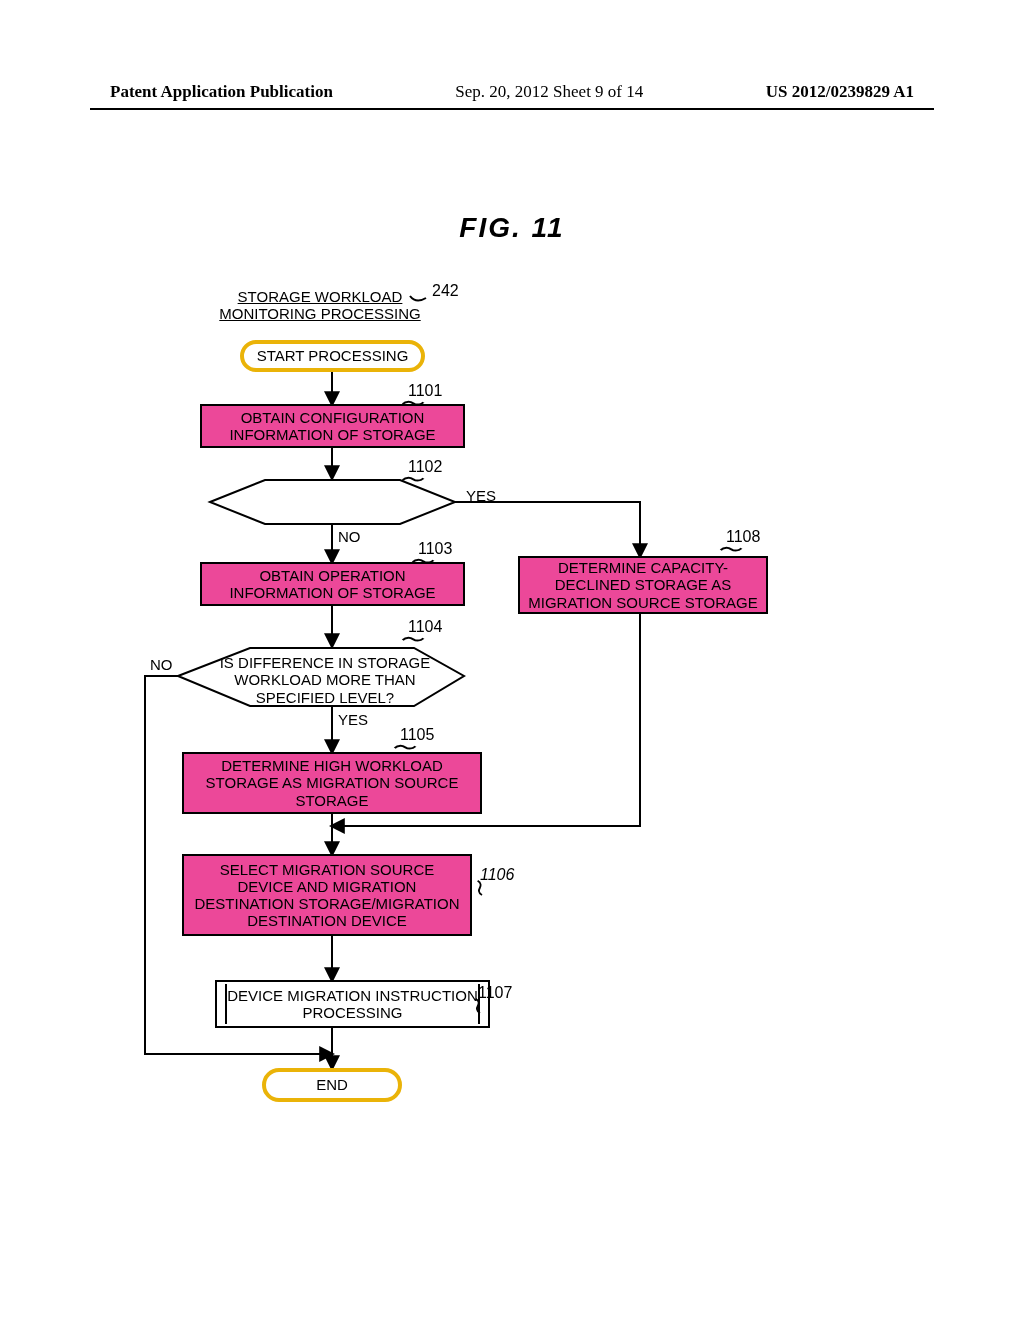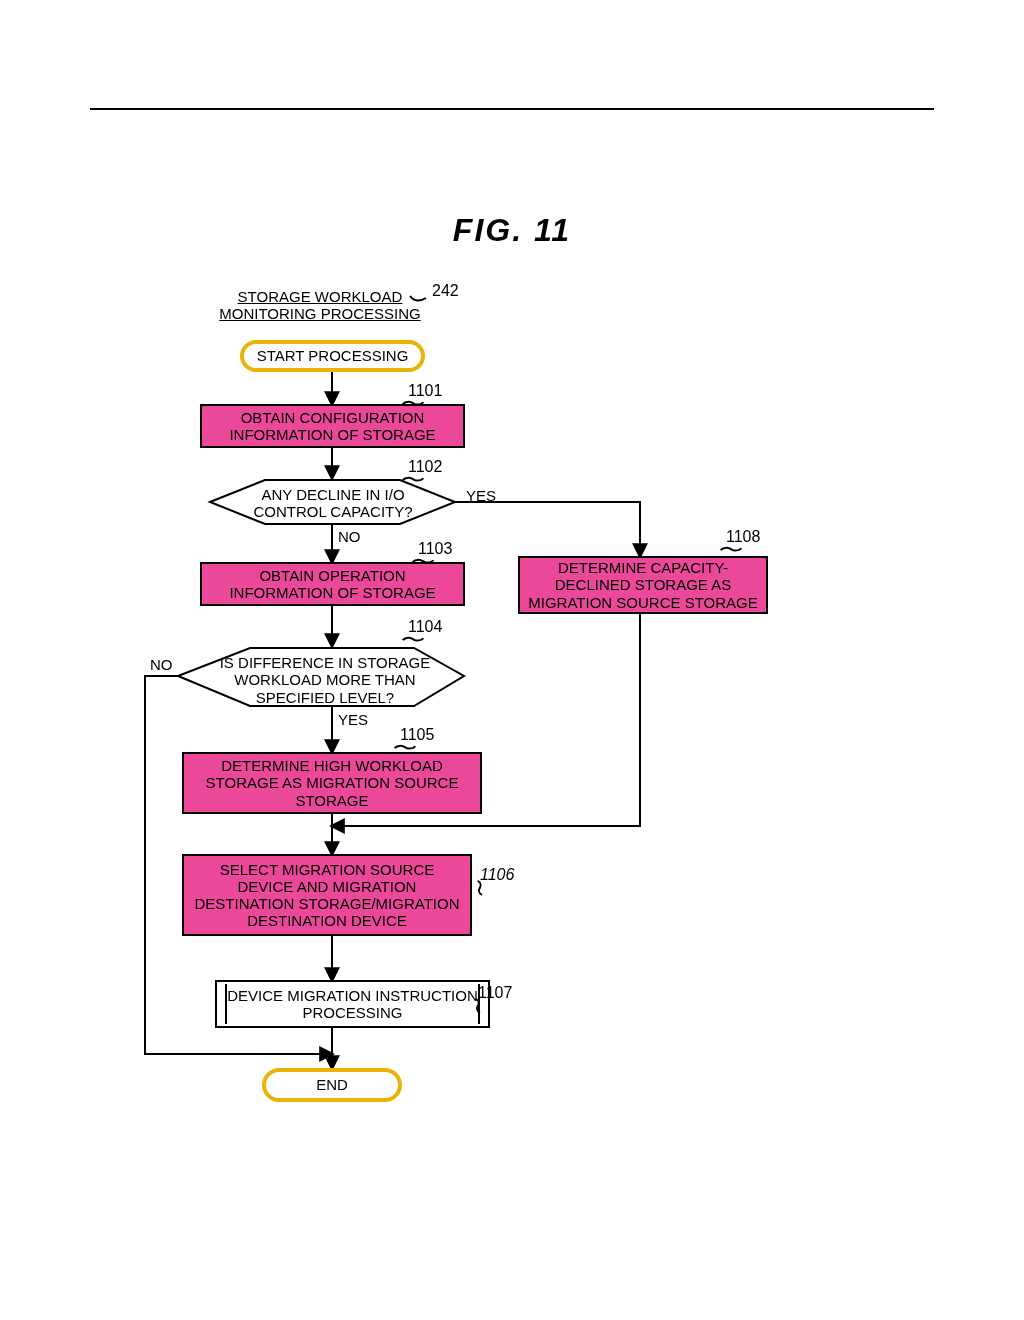--- a/index.html
+++ b/index.html
@@ -39,21 +39,21 @@
   }
 
   .fig-title {
     position: absolute;
     top: 212px;
     left: 0;
     width: 1024px;
     text-align: center;
     font-style: italic;
     font-weight: bold;
-    font-size: 32px;
+    font-size: 28px;
     font-family: Arial, sans-serif;
     letter-spacing: 2px;
   }
 
   
   .node {
     position: absolute;
     text-align: center;
     font-size: 15px;
     line-height: 1.15;
@@ -117,20 +117,25 @@
     position: absolute;
     left: 0; top: 0;
     width: 1024px; height: 1320px;
     pointer-events: none;
   }
 </style>
 </head>
 <body>
 <div class="page">
 
+  <div class="header">
+    <span class="left">Patent Application Publication</span>
+    <span class="center">Sep. 20, 2012  Sheet 9 of 14</span>
+    <span class="right">US 2012/0239829 A1</span>
+  </div>
   <div class="hr"></div>
 
   <div class="fig-title">FIG.  11</div>
 
   <svg class="connectors" viewBox="0 0 1024 1320">
     <defs>
       <marker id="arrow" viewBox="0 0 10 10" refX="8" refY="5" markerWidth="8" markerHeight="8" orient="auto-start-reverse">
         <path d="M 0 0 L 10 5 L 0 10 z" fill="#000"></path>
       </marker>
     </defs>
@@ -174,23 +179,20 @@
   <div class="node terminator" style="left:240px; top:340px; width:185px; height:32px;">
     <span>START PROCESSING</span>
   </div>
 
   <div class="node rect" style="left:200px; top:404px; width:265px; height:44px;">
     <span>OBTAIN CONFIGURATION INFORMATION OF STORAGE</span>
   </div>
   <div class="ref" style="left:408px; top:382px;">1101</div>
   <div class="squig" style="left:404px; top:392px;">〜</div>
 
-  <div class="node plain" style="left:238px; top:482px; width:190px;">
-    <span>ANY DECLINE IN I/O CONTROL CAPACITY?</span>
-  </div>
   <div class="ref" style="left:408px; top:458px;">1102</div>
   <div class="squig" style="left:404px; top:468px;">〜</div>
   <div class="edge-label" style="left:466px; top:487px; text-decoration:underline;">YES</div>
   <div class="edge-label" style="left:338px; top:528px;">NO</div>
 
   <div class="node rect" style="left:200px; top:562px; width:265px; height:44px;">
     <span>OBTAIN OPERATION INFORMATION OF STORAGE</span>
   </div>
   <div class="ref" style="left:418px; top:540px;">1103</div>
   <div class="squig" style="left:414px; top:550px;">〜</div>

